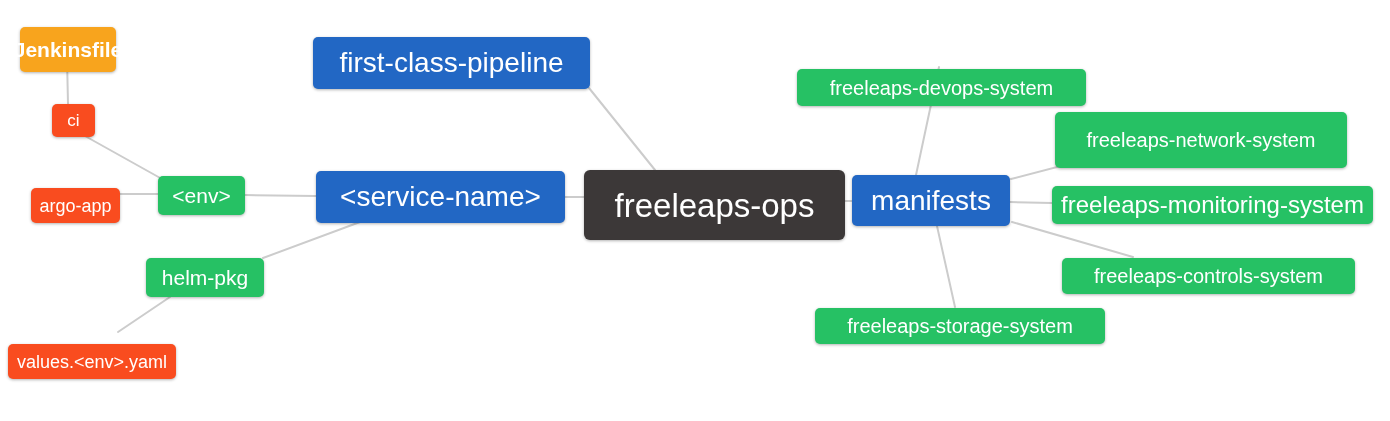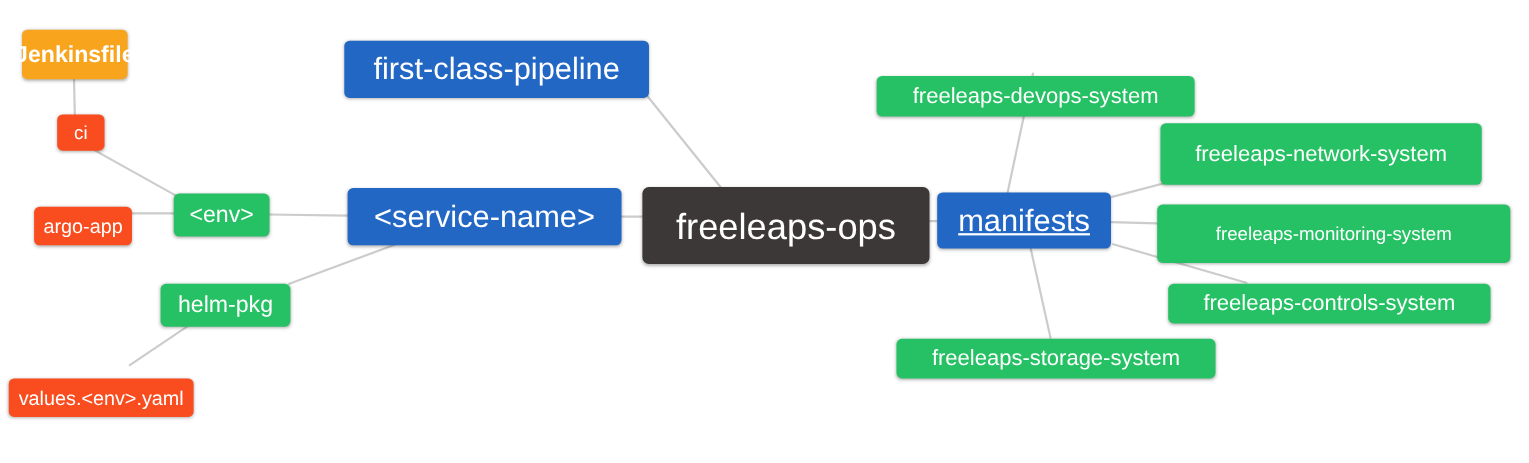--- a/index.html
+++ b/index.html
@@ -74,25 +74,25 @@
   <div class="node green" style="left:146px; top:258px; width:118px; height:39px; font-size:21px;">helm-pkg</div>
 
   <div class="node red" style="left:8px;   top:332px; width:168px; height:35px; font-size:18px;margin-top:12px;">values.&lt;env&gt;.yaml</div>
 
   <div class="node blue" style="left:316px; top:171px; width:249px; height:52px; font-size:28px;">&lt;service-name&gt;</div>
 
   <div class="node blue" style="left:313px; top:37px;  width:277px; height:52px; font-size:28px;">first-class-pipeline</div>
 
   <div class="node dark" style="left:584px; top:170px; width:261px; height:70px; font-size:33px;">freeleaps-ops</div>
 
-  <div class="node blue" style="left:852px; top:175px; width:158px; height:51px; font-size:28px;text-decoration:underline;">manifests</div>
+  <div class="node blue" style="left:852px; top:175px; width:158px; height:51px; font-size:28px;">manifests</div>
 
   <div class="node green" style="left:797px;  top:30px;  width:289px; height:37px; font-size:20px;margin-top:39px;">freeleaps-devops-system</div>
 
   <div class="node green" style="left:1055px; top:112px; width:292px; height:56px; font-size:20px;">freeleaps-network-system</div>
 
-  <div class="node green" style="left:1052px; top:186px; width:321px; height:53px; font-size:17px;">freeleaps-monitoring-system</div>
+  <div class="node green" style="left:1052px; top:186px; width:321px; height:38px; font-size:24px;">freeleaps-monitoring-system</div>
 
   <div class="node green" style="left:815px;  top:308px; width:290px; height:36px; font-size:20px;">freeleaps-storage-system</div>
 
   <div class="node green" style="left:1062px; top:258px; width:293px; height:36px; font-size:20px;">freeleaps-controls-system</div>
 
 </div>
 
 </body></html>

